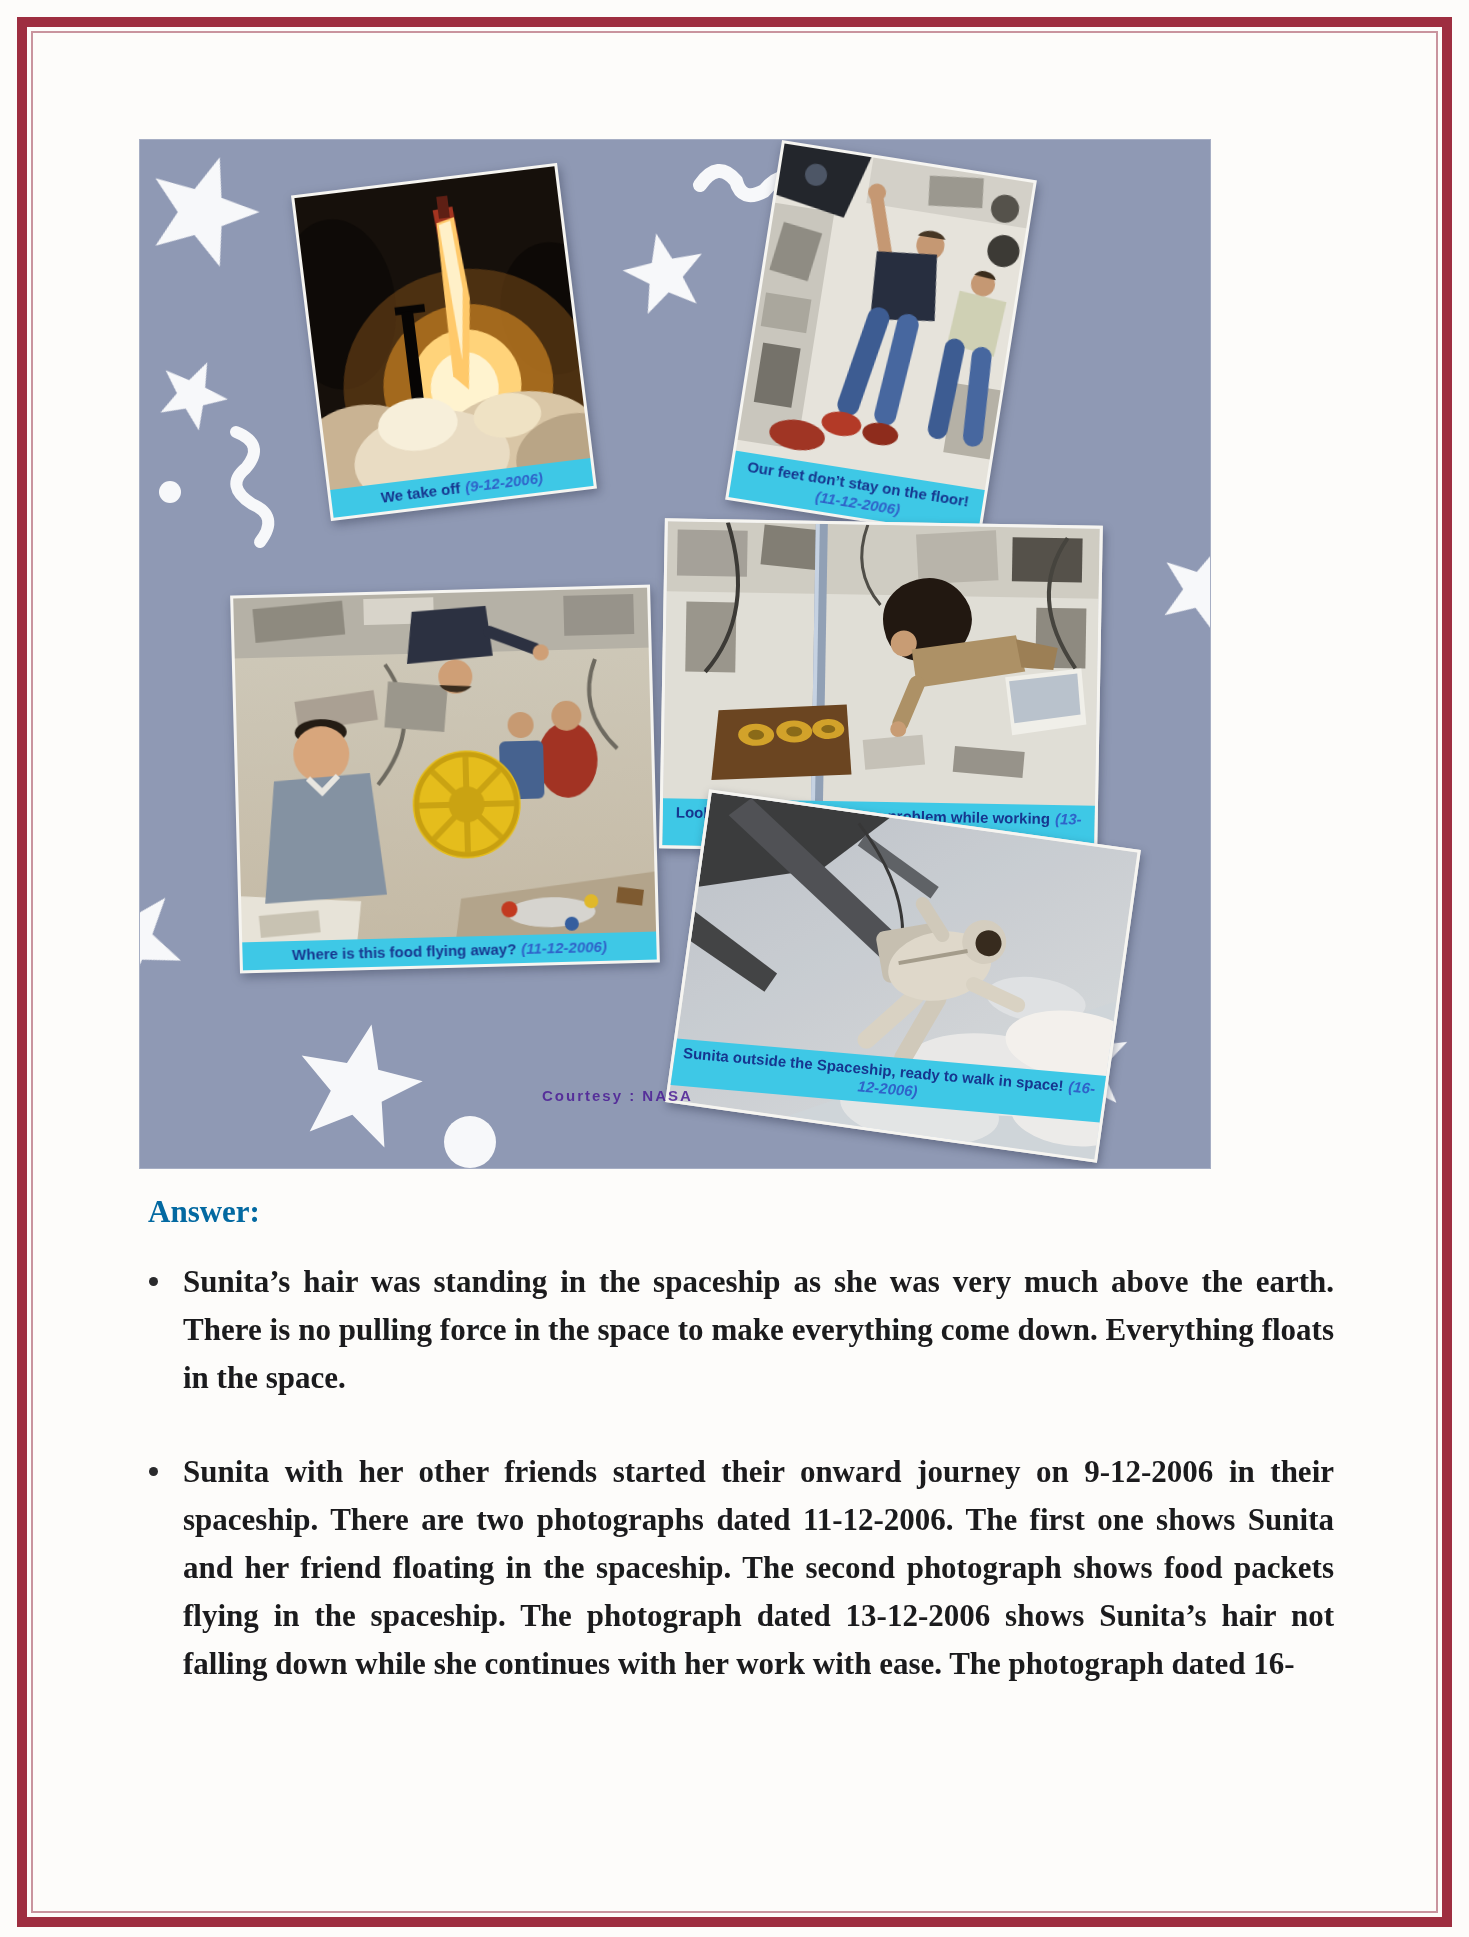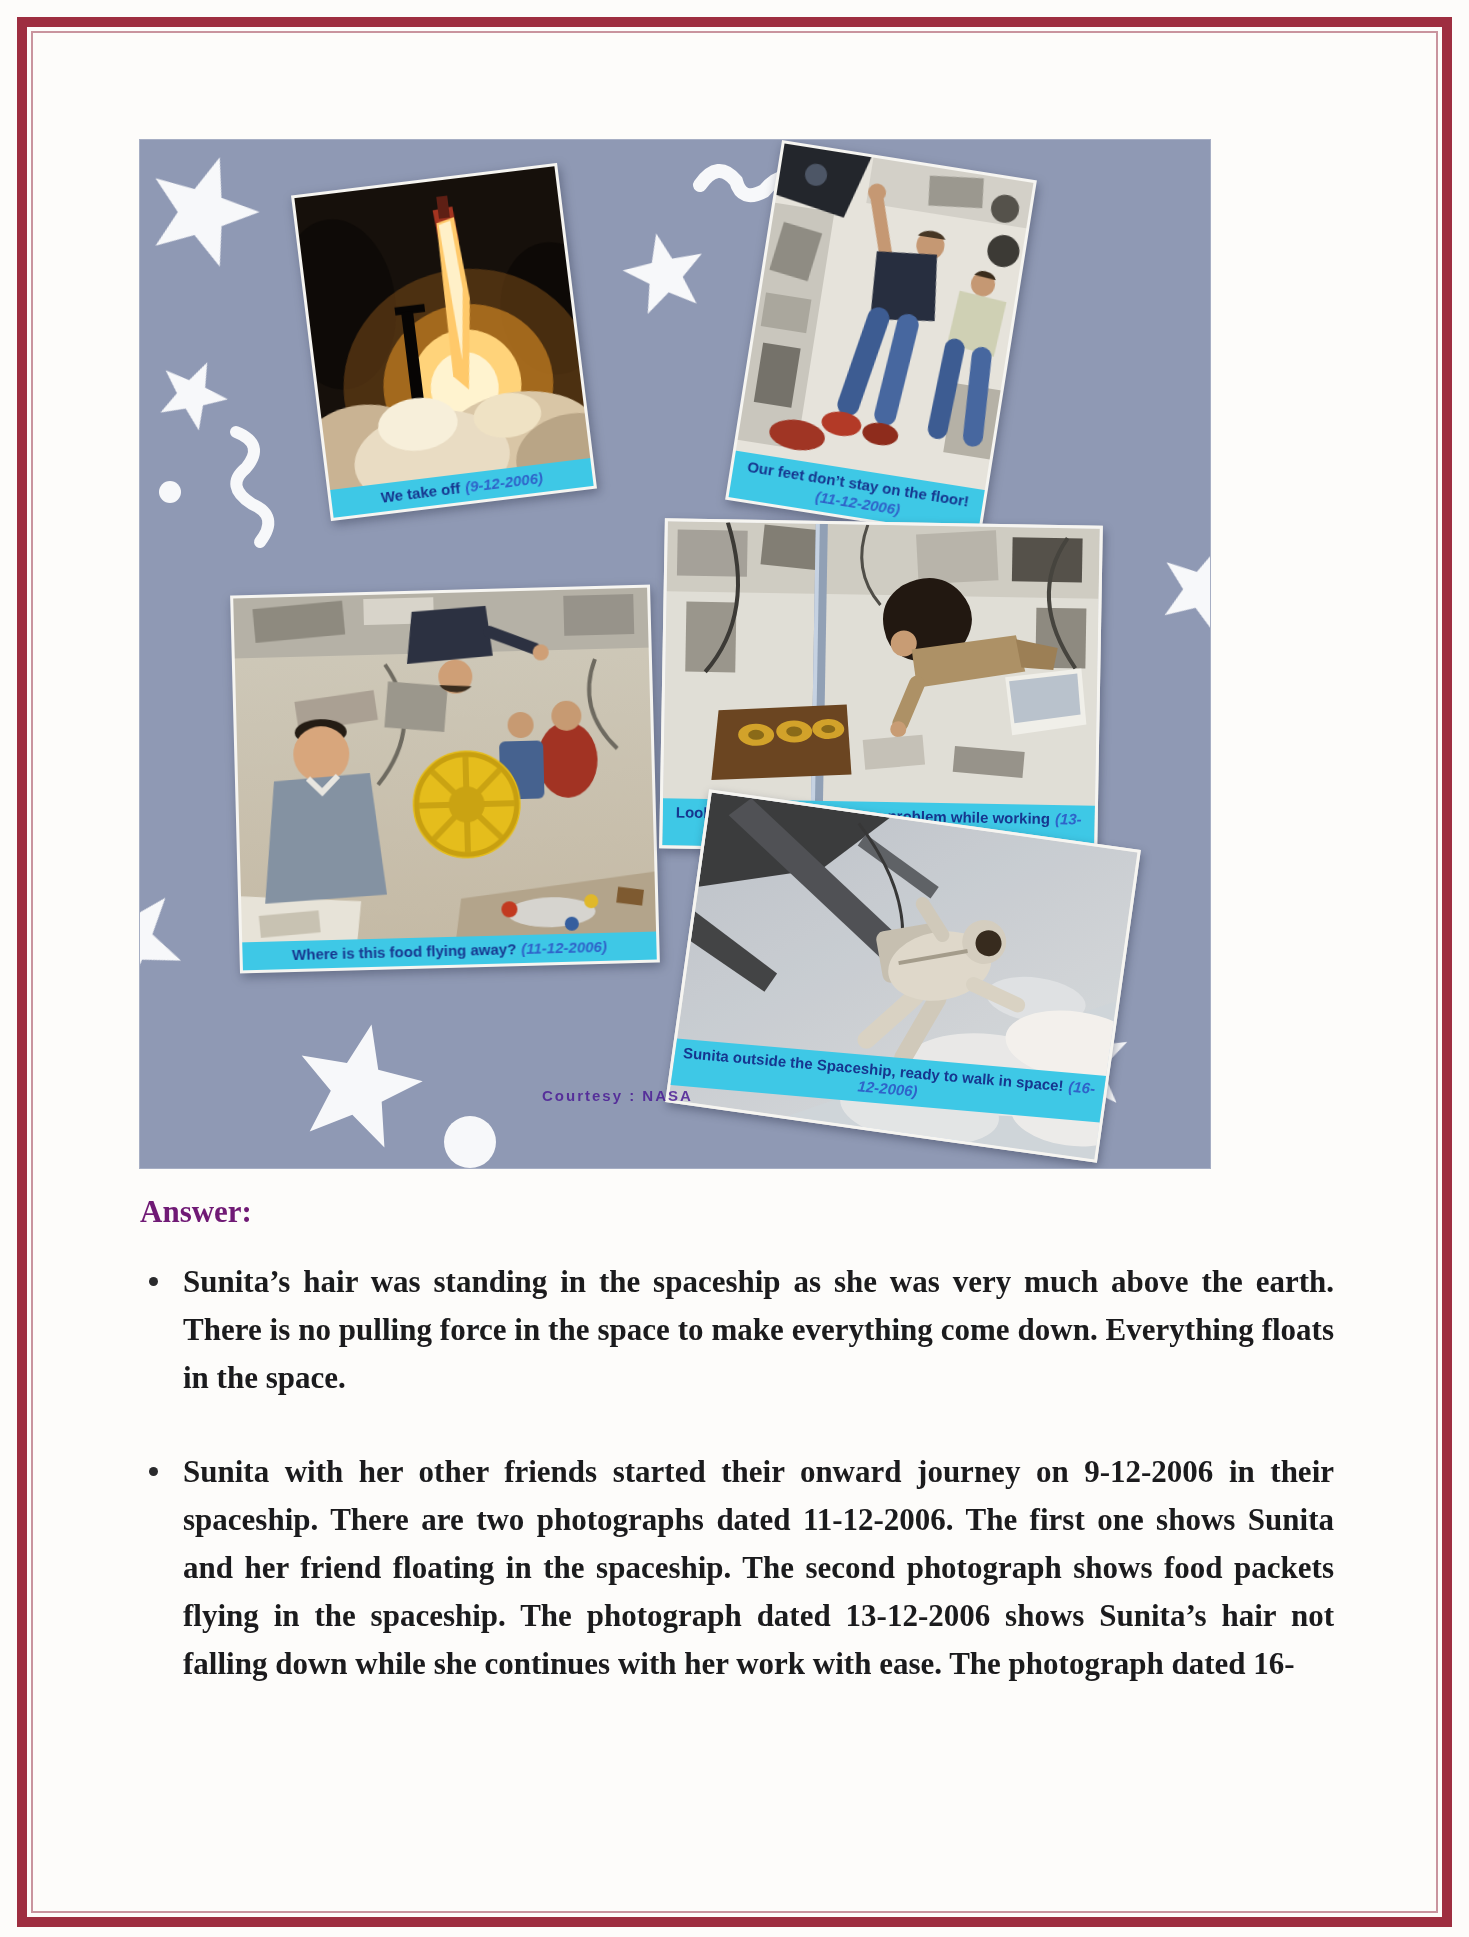--- a/index.html
+++ b/index.html
@@ -30,21 +30,21 @@
   .photo-hair{left:522px;top:382px;width:432px;height:324px;transform:rotate(1deg);z-index:4;}
   .photo-walk{left:545px;top:678px;width:430px;height:310px;transform:rotate(8deg);z-index:5;}
   .photo-walk .caption{bottom:26px;left:-5px;right:-5px;transform:rotate(-3deg);}
 
   .credit{position:absolute;left:402px;top:948px;z-index:6;
           font:bold 15px/1 "Liberation Sans", sans-serif;color:#4c1d95;
           letter-spacing:2px;opacity:.85;}
 
   
   .answer{position:absolute;left:140px;top:1192px;width:1194px;color:#1b1b1d;}
-  .answer h2{margin:0 0 26px 0;font-size:31px;line-height:40px;font-weight:bold;color:#701a75;}
+  .answer h2{margin:0 0 26px 8px;font-size:31px;line-height:40px;font-weight:bold;color:#0369a1;}
   .bullet{position:relative;padding-left:43px;margin:0 0 46px 0;}
   .bullet .dot{position:absolute;left:9px;top:19px;width:9px;height:9px;border-radius:50%;
                background:#2a2a2c;}
   .bullet p{margin:0;font-size:31px;line-height:48px;text-align:justify;font-weight:bold;}
 </style>
 </head>
 <body>
 
 <div class="page">
   <div class="frame-outer"></div>

